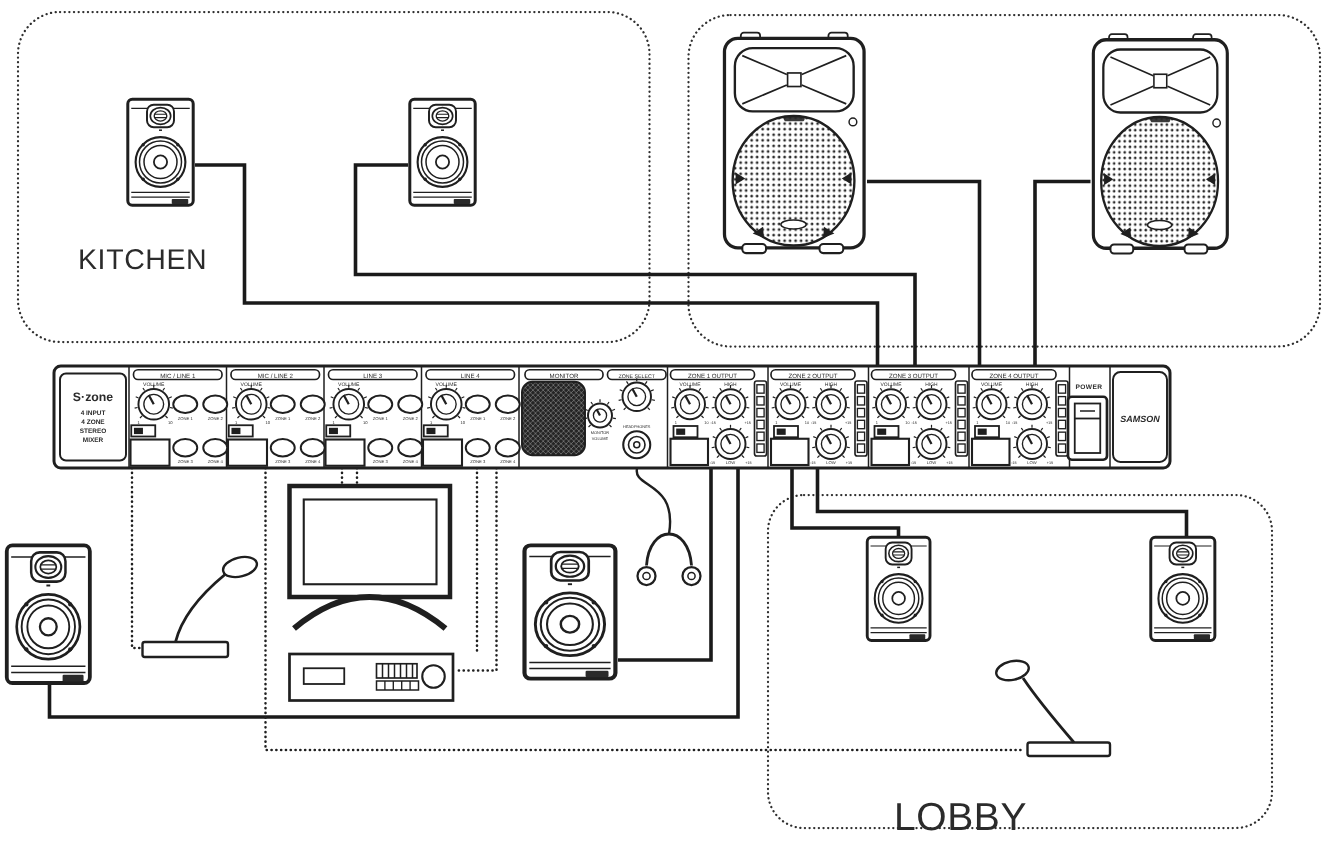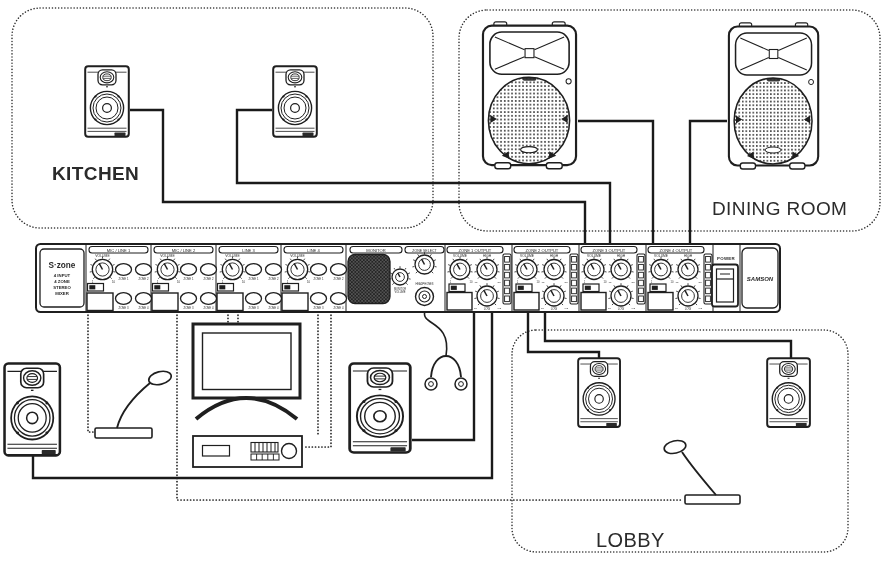--- a/index.html
+++ b/index.html
@@ -630,17 +630,16 @@
       <line x1="720" y1="274" x2="730" y2="274" stroke="#1f1f1f" stroke-width="1"></line>
     </g>
 
     <g>
       <rect x="742" y="248" width="36" height="60" rx="5" fill="#fff" stroke="#1f1f1f" stroke-width="1.3"></rect>
       <text x="760" y="281" font-size="6" font-weight="bold" font-style="italic" text-anchor="middle">SAMSON</text>
     </g>
   </g>
 </svg>
 
-<div class="zone-label" style="left:52px;top:163px;font-weight:bold;">KITCHEN</div>
-<div class="zone-label" style="left:712px;top:198px;">DINING ROOM</div>
-<div class="zone-label" style="left:596px;top:529px;font-size:20px;">LOBBY</div>
+<div class="zone-label" style="left:52px;top:163px;">KITCHEN</div>
+<div class="zone-label" style="left:596px;top:529px;font-size:26px;">LOBBY</div>
 
 </div>
 
 </body></html>

